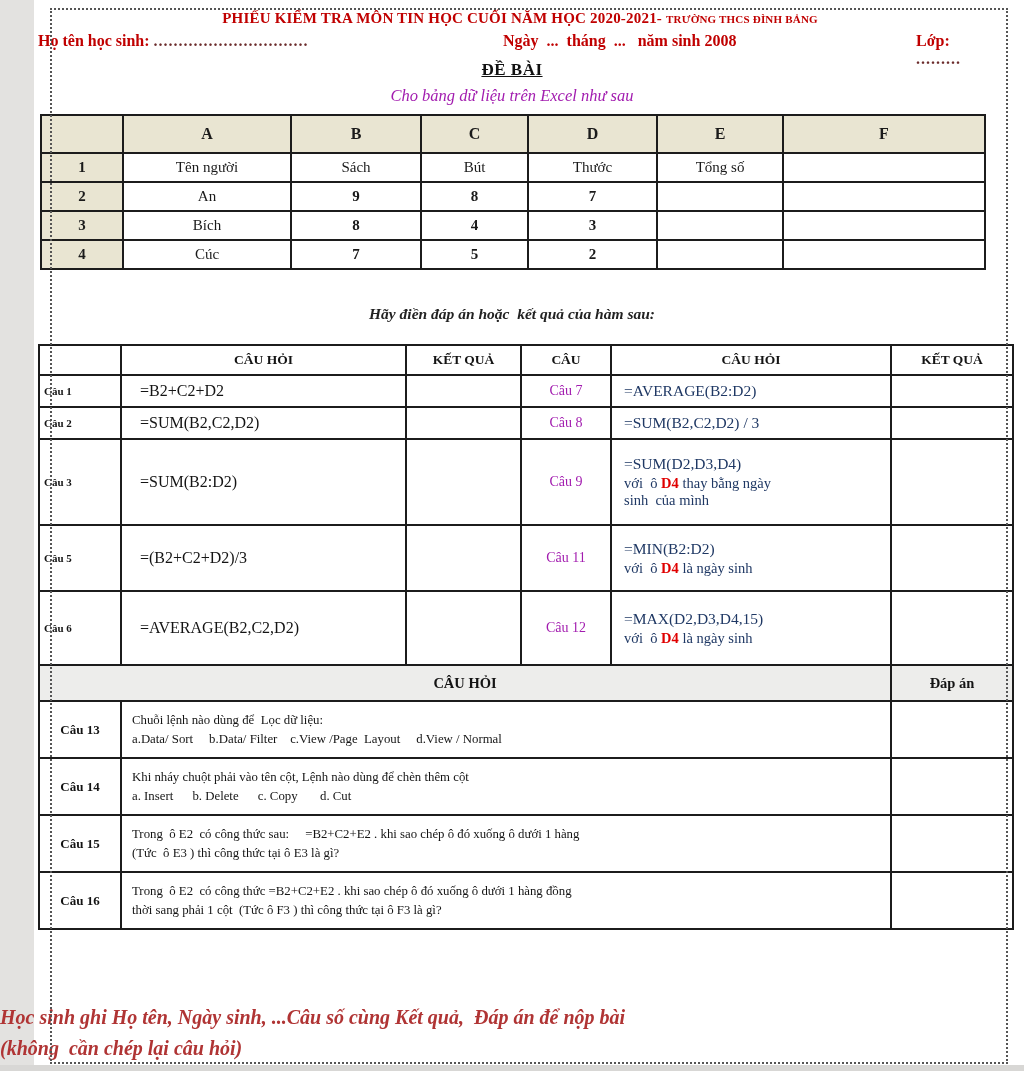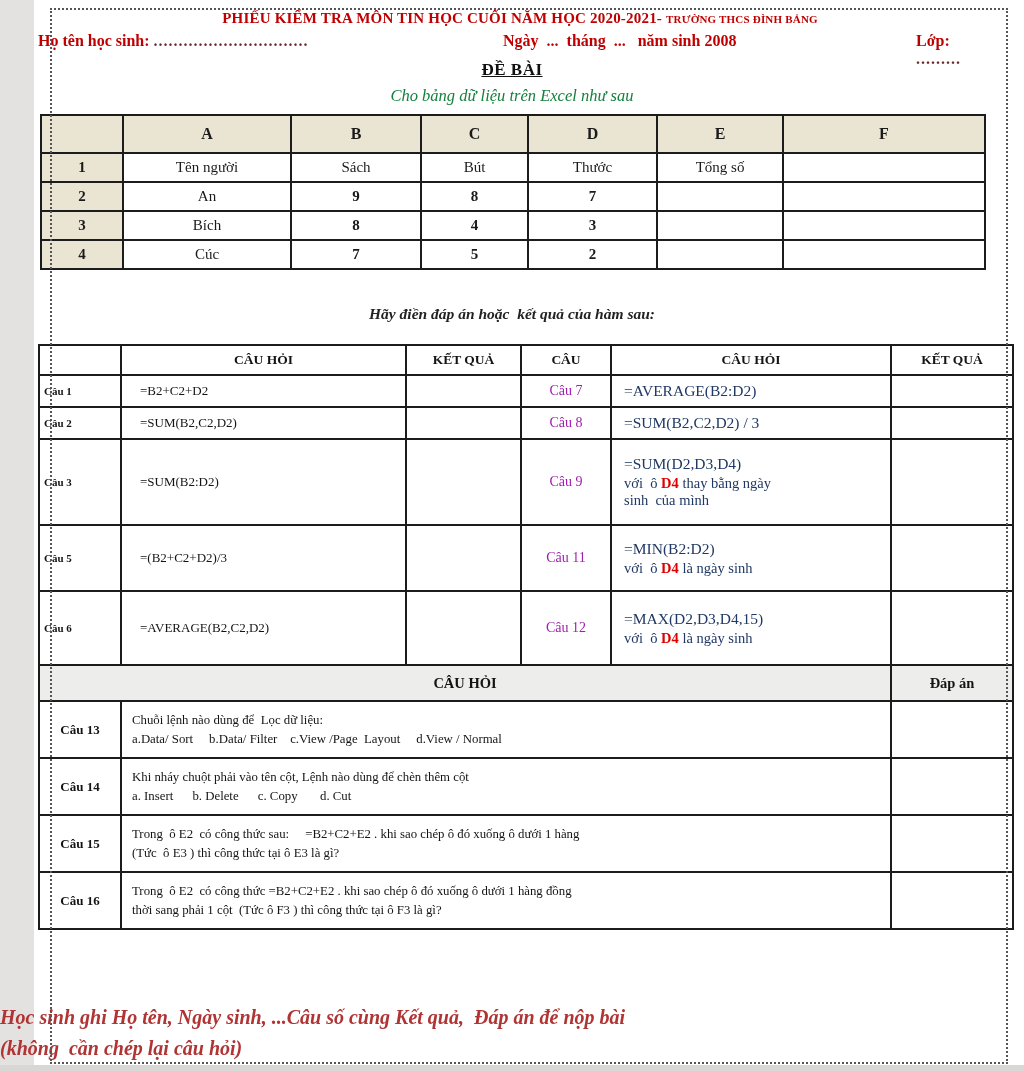--- a/index.html
+++ b/index.html
@@ -20,40 +20,40 @@
                color:#c00000; font-weight:bold; font-size:16px; }
   .info-student { position:absolute; left:38px; top:0; }
   .info-date { position:absolute; left:503px; top:0; }
   .info-class { position:absolute; left:868px; top:0;margin-left:48px; }
   .dots { color:#6b2b2b; letter-spacing:1px; font-weight:bold; }
 
   .de-bai { position:absolute; left:0; top:60px; width:1024px; text-align:center;
             font-size:17px; font-weight:bold; color:#111; }
   .de-bai span { text-decoration:underline; letter-spacing:.5px; }
   .subtitle { position:absolute; left:0; top:86px; width:1024px; text-align:center;
-              font-style:italic; font-size:16.5px; color:#15803d; }
+              font-style:italic; font-size:16.5px; color:#a21caf; }
 
   
   table { border-collapse:collapse; table-layout:fixed; }
   td,th { border:2px solid #1c1c1c; overflow:hidden; }
   .excel { position:absolute; left:40px; top:114px; width:944px; font-size:15px; color:#1a1a1a; }
   .excel th { background:#e9e5d2; font-weight:bold; text-align:center; }
   .excel .hrow th { height:38px; font-size:16px; }
   .excel .drow { height:29px; }
   .excel td { background:#fff; text-align:center; }
   .excel td.num { font-weight:bold; }
 
   .instruction { position:absolute; left:0; top:305px; width:1024px; text-align:center;
                  font-weight:bold; font-style:italic; font-size:15.5px; color:#222; }
 
   
   .qt { position:absolute; left:38px; top:344px; width:974px; color:#141414; }
   .qt .hrow td { height:30px; font-weight:bold; font-size:13.5px; text-align:center; }
   .qt .qno  { font-weight:bold; font-size:11px; padding-left:4px; }
-  .qt .formula { font-size:13px; padding-left:18px; }
+  .qt .formula { font-size:16px; padding-left:18px; }
   .qt .cno { font-weight:normal; font-size:14px; text-align:center; color:#a21caf; }
   .qt .rformula { font-size:15.5px; padding-left:12px; color:#1f3864; }
   .qt .note { font-size:14.5px; padding-left:12px; color:#1f3864; margin-top:2px; }
   .qt .note .red { color:#e00000; font-weight:bold; }
   .fr-1 { height:32px; } .fr-2 { height:32px; } .fr-3 { height:86px; }
   .fr-4 { height:68px; } .fr-5 { height:66px; } .fr-6 { height:74px; }
   .sec-row { height:36px; }
   .sec-h { background:#ededeb; font-weight:bold; font-size:14.5px; text-align:center; }
   .mc-row { height:57px; }
   .qno13 { font-weight:bold; font-size:13px; text-align:center; }

